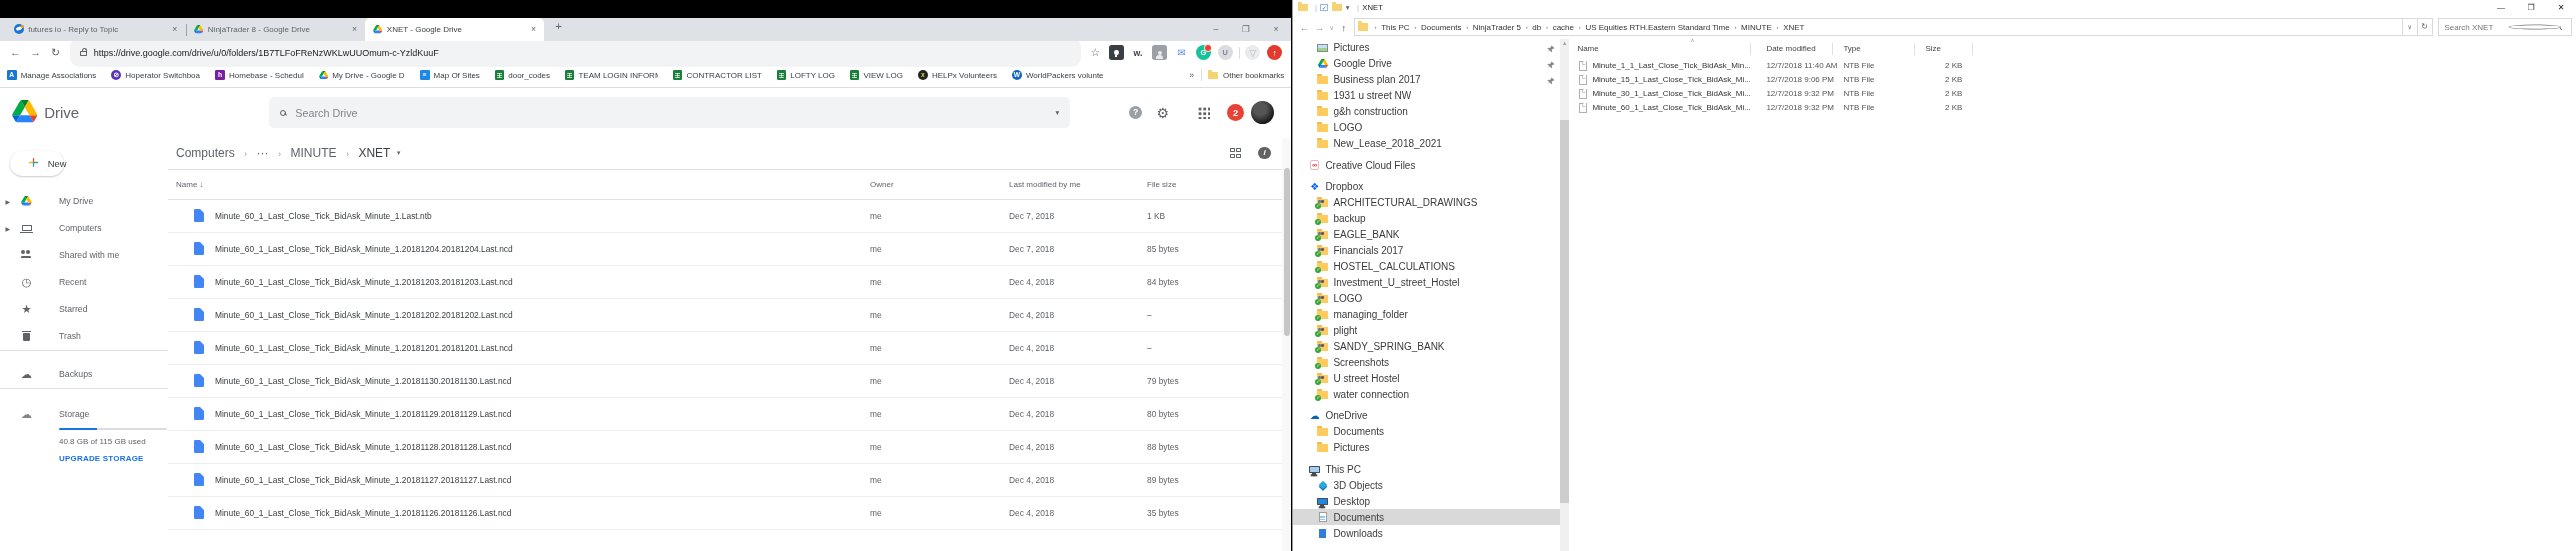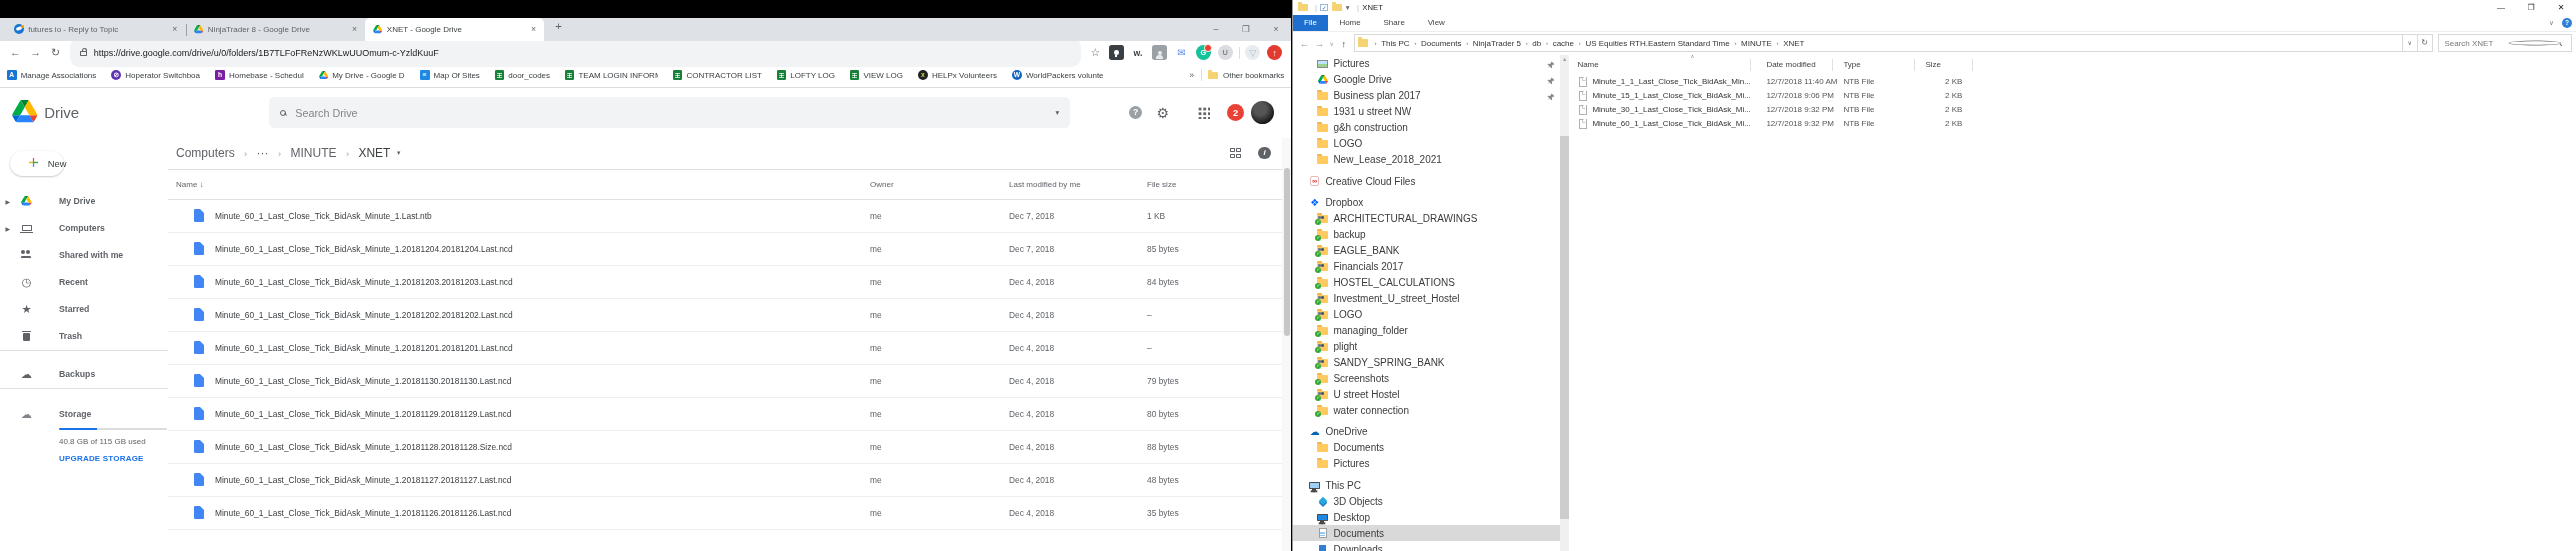--- a/index.html
+++ b/index.html
@@ -58,21 +58,21 @@
 
   
   .drive-body{display:flex;height:396px;position:relative;}
   .sidebar{width:168px;flex:none;position:relative;}
   .new-btn{position:absolute;left:10px;top:13.4px;width:54px;height:25.5px;background:#fff;border-radius:12.8px;box-shadow:0 0.7px 2px rgba(0,0,0,.25);display:flex;align-items:center;padding-left:9.4px;}
   .new-btn span{font-size:9.4px;color:#3c4043;margin-left:6.7px;}
   .side-list{position:absolute;left:0;top:50px;width:168px;}
   .side-item{height:27px;display:flex;align-items:center;position:relative;}
   .side-item .expander{position:absolute;left:5.4px;font-size:6px;color:#5f6368;}
   .side-item .s-ic{position:absolute;left:19px;width:15px;display:flex;justify-content:center;color:#5f6368;}
-  .side-item .s-label{position:absolute;left:59px;font-size:8.7px;color:#5f6368;font-weight:bold;white-space:nowrap;}
+  .side-item .s-label{position:absolute;left:59px;font-size:8.7px;color:#5f6368;font-weight:normal;white-space:nowrap;}
   .side-div{position:absolute;left:0;width:168px;height:0.7px;background:#e0e0e0;}
   .storage-extra{position:absolute;left:59px;width:108px;}
   .storage-bar{height:2.7px;border-radius:1.3px;background:#dadce0;overflow:hidden;}
   .storage-bar i{display:block;height:2.7px;background:#1a73e8;}
   .storage-text{font-size:8px;color:#5f6368;margin-top:6.7px;white-space:nowrap;}
   .upgrade-link{font-size:8px;font-weight:bold;color:#1a73e8;margin-top:8px;letter-spacing:0.2px;white-space:nowrap;}
 
   .drive-main{flex:1;position:relative;overflow:hidden;}
   .crumb-row{height:32px;display:flex;align-items:center;padding-left:8px;position:relative;border-bottom:0.7px solid #e0e0e0;}
   .crumb{font-size:12px;color:#5f6368;white-space:nowrap;}
@@ -543,31 +543,31 @@
             </div>
             <div class="drive-row">
               <span class="f-ic"><span class="gfile"></span></span>
     <span class="f-name">Minute_60_1_Last_Close_Tick_BidAsk_Minute_1.20181129.20181129.Last.ncd</span>
     <span class="col-owner">me</span>
     <span class="col-mod">Dec 4, 2018</span>
     <span class="col-size">80 bytes</span>
             </div>
             <div class="drive-row">
               <span class="f-ic"><span class="gfile"></span></span>
-    <span class="f-name">Minute_60_1_Last_Close_Tick_BidAsk_Minute_1.20181128.20181128.Size.ncd</span>
+    <span class="f-name">Minute_60_1_Last_Close_Tick_BidAsk_Minute_1.20181128.20181128.Last.ncd</span>
     <span class="col-owner">me</span>
     <span class="col-mod">Dec 4, 2018</span>
     <span class="col-size">88 bytes</span>
             </div>
             <div class="drive-row">
               <span class="f-ic"><span class="gfile"></span></span>
     <span class="f-name">Minute_60_1_Last_Close_Tick_BidAsk_Minute_1.20181127.20181127.Last.ncd</span>
     <span class="col-owner">me</span>
     <span class="col-mod">Dec 4, 2018</span>
-    <span class="col-size">48 bytes</span>
+    <span class="col-size">89 bytes</span>
             </div>
             <div class="drive-row">
               <span class="f-ic"><span class="gfile"></span></span>
     <span class="f-name">Minute_60_1_Last_Close_Tick_BidAsk_Minute_1.20181126.20181126.Last.ncd</span>
     <span class="col-owner">me</span>
     <span class="col-mod">Dec 4, 2018</span>
     <span class="col-size">35 bytes</span>
             </div>
             <div class="drive-row">
     
@@ -591,32 +591,20 @@
       <span class="ex-title-ic caret-down">▾</span>
       <span class="ex-title-sep">|</span>
       <span>XNET</span>
       <div class="ex-controls">
         <span>—</span>
         <span>❐</span>
         <span>✕</span>
       </div>
     </div>
 
-    <div class="ex-menubar">
-      <div class="menu-file">File</div>
-      <div id="ex-menus" style="display:flex;">
-          <div class="menu-item">Home</div>
-          <div class="menu-item">Share</div>
-          <div class="menu-item">View</div>
-        </div>
-      <div class="ribbon-right">
-        <span class="ribbon-chev">∨</span>
-        <span class="ex-help">?</span>
-      </div>
-    </div>
 
     <div class="ex-addressbar">
       <span class="addr-nav">←</span>
       <span class="addr-nav">→</span>
       <span class="addr-nav small">∨</span>
       <span class="addr-nav up">↑</span>
       <div class="addr-box">
         <span class="mini-folder" style="margin-right:4px;"></span>
         <span class="addr-gt">›</span>
         <span class="addr-crumbs" id="addr-crumbs">

